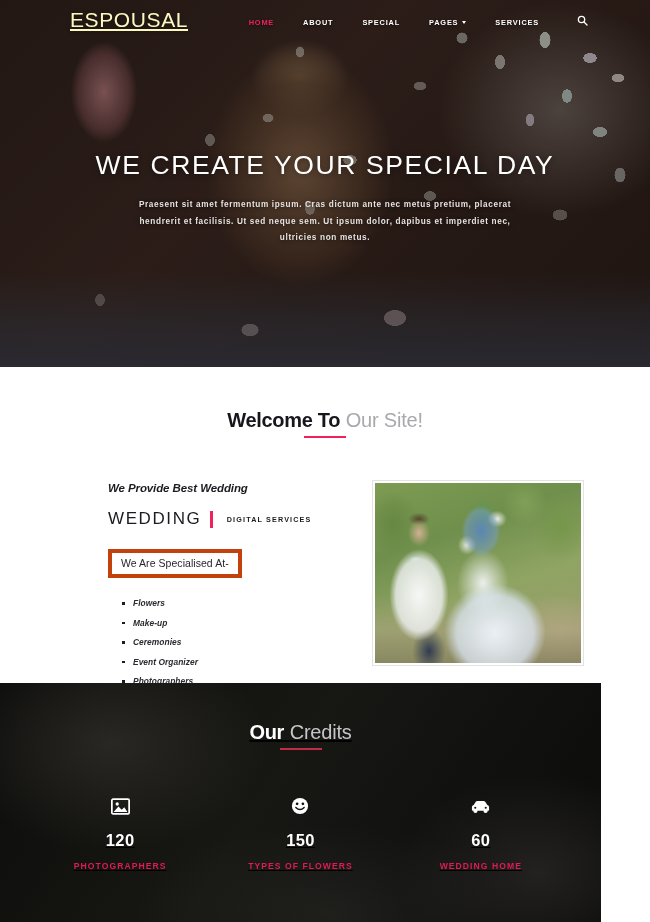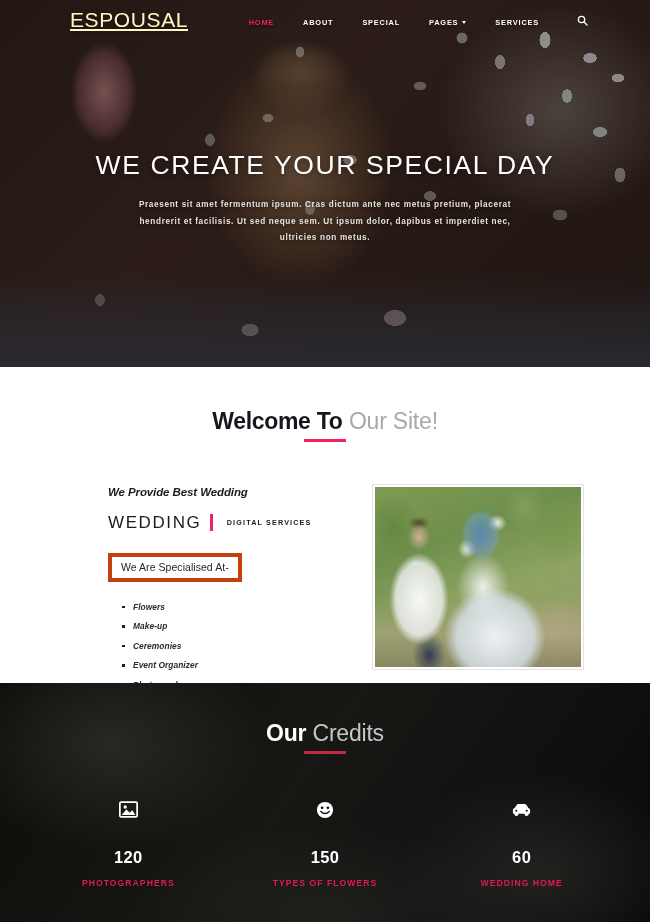--- a/index.html
+++ b/index.html
@@ -111,21 +111,21 @@
   }
   .search-btn {
     margin-left:9px;
     display:flex; align-items:center;
     background:none; border:none; cursor:pointer;
   }
 
   
   .welcome { width:650px; height:316px; background:#fff; padding-top:42px; }
   .sec-head { text-align:center; }
-  .sec-head h2 { font-size:23px; font-weight:400; line-height:1.1; }
+  .sec-head h2 { font-size:20px; font-weight:400; line-height:1.1; }
   .sec-head .b { font-weight:700; color:#16161c; letter-spacing:-.3px; }
   .sec-head .l { font-weight:400; color:#a9a9ad; letter-spacing:-.2px; }
   .rule { width:42px; height:2.4px; background:#f2215c; margin:5px auto 0; }
   .rule.dark { background:#c22a45; }
 
   .welcome-body {
     display:flex; padding:0 66px; margin-top:42px; gap:18px;justify-content:flex-end;
   }
   .wcol-left { width:246px; padding-top:2px; }
   .kicker {
@@ -191,41 +191,42 @@
       
       radial-gradient(ellipse 40px 48px at 186px 44px, rgba(116,150,72,.75) 0%, transparent 74%),
       radial-gradient(ellipse 36px 44px at 18px 40px, rgba(96,130,62,.7) 0%, transparent 74%),
       radial-gradient(ellipse 30px 30px at 150px 20px, rgba(140,172,96,.6) 0%, transparent 74%),
       linear-gradient(160deg, #7d9b52 0%, #6f8f4c 30%, #8fa463 58%, #9d9a6e 100%);
     background-repeat:no-repeat;
   }
 
   
   .credits {
-    width:650px; height:239px;
+    width:601px; height:239px;
     position:relative; overflow:hidden;
     background:
       radial-gradient(ellipse 220px 150px at 110px 60px, rgba(60,58,54,.55) 0%, transparent 72%),
       radial-gradient(ellipse 200px 140px at 540px 190px, rgba(56,54,50,.5) 0%, transparent 72%),
       radial-gradient(ellipse 260px 120px at 330px 230px, rgba(46,46,42,.45) 0%, transparent 74%),
       linear-gradient(125deg, #0c0c0a 0%, #171714 45%, #111110 70%, #0a0a09 100%);
+    text-decoration: underline;
   }
   .credits-inner { position:relative; padding-top:38px; }
   .sec-head.onDark .b { color:#fff; }
   .sec-head.onDark .l { color:#c6c6c8; }
   .counters {
     display:flex; margin-top:45px; padding:0 30px;
   }
   .counter { flex:1; text-align:center; }
   .counter-icon {
     height:22px;
     display:flex; align-items:center; justify-content:center;
   }
   .counter-num {
-    margin-top:27px;
+    margin-top:14px;
     color:#fff; font-size:16.5px; font-weight:700;
     letter-spacing:.4px;
   }
   .counter-label {
     margin-top:11px;
     color:#e01b54; font-size:8.6px; font-weight:700;
     letter-spacing:1.05px;
   }
 </style>
 </head>

